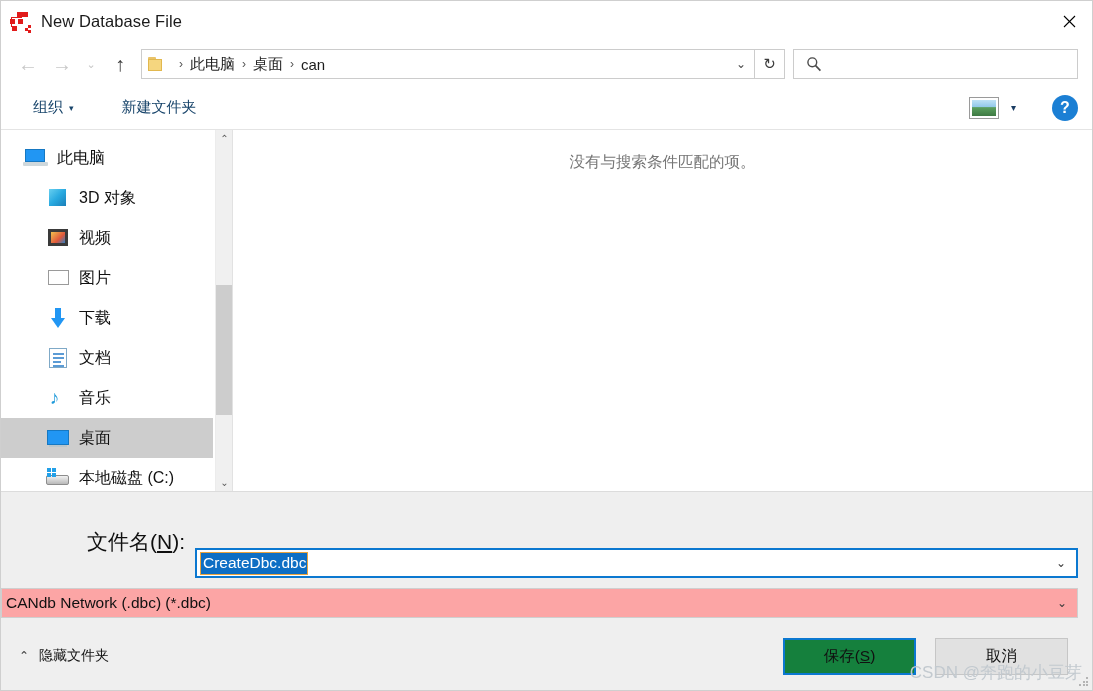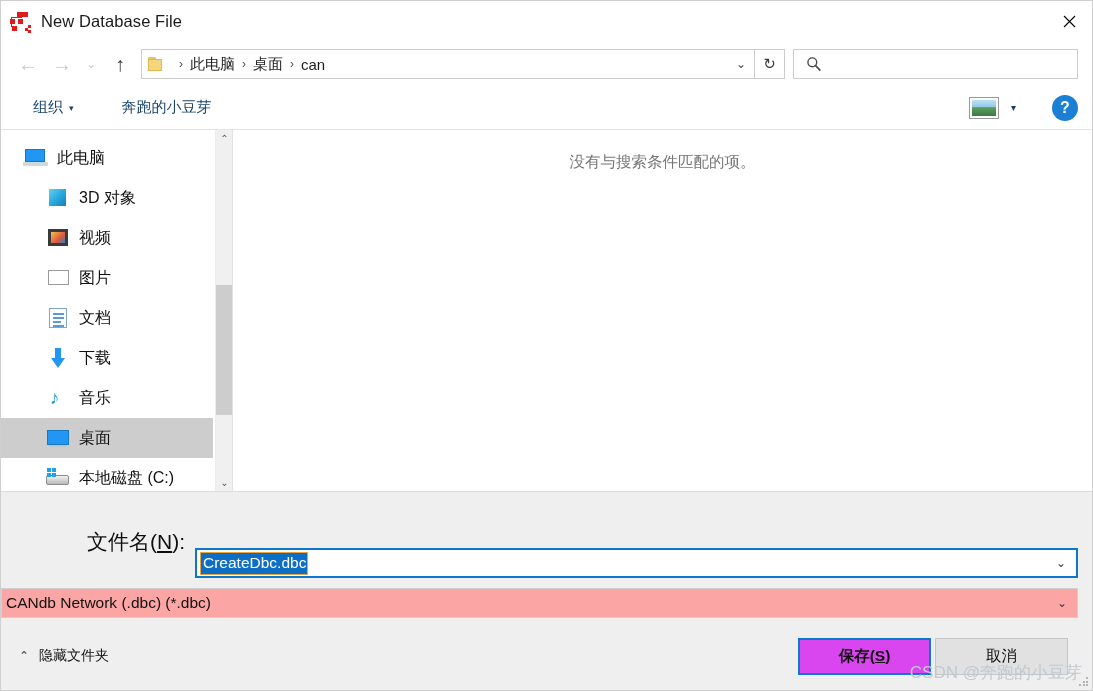--- a/index.html
+++ b/index.html
@@ -243,22 +243,22 @@
   .hidefolders { display: flex; align-items: center; }
   .hf-chev { font-size: 12px; color: #444; margin-right: 10px; }
   .hf-label { font-size: 14px; color: #111; }
   .footer-spacer { flex: 1 1 auto; }
   .btn {
     width: 133px; height: 37px;
     display: flex; align-items: center; justify-content: center;
     font-size: 15.5px; color: #111;
     background: #e1e1e1; border: 1px solid #c6c6c6;
   }
-  .btn.default { border: 2px solid #0b78d0; background: #d946ef; font-weight: bold; }
-  .btn + .btn { margin-left: 4px; }
+  .btn.default { border: 2px solid #0b78d0; background: #15803d; }
+  .btn + .btn { margin-left: 19px; }
   .watermark {
     position: absolute; right: 10px; bottom: 6px;
     font-size: 17px; color: #c2c9cf;
     white-space: nowrap; pointer-events: none;
   }
   .grip { position: absolute; right: 3px; bottom: 3px; width: 10px; height: 10px; }
   .grip i { position: absolute; width: 2px; height: 2px; background: #b4b4b4; }
 </style>
 </head>
 <body>
@@ -333,21 +333,21 @@
     </div>
   </div>
 
   <div class="toolbar">
     <div class="tb-item">
       <span>组织</span>
       <span class="tb-caret">▾</span>
     </div>
     <div class="tb-gap"></div>
     <div class="tb-item">
-      <span>奔跑的小豆芽</span>
+      <span>新建文件夹</span>
     </div>
     <div class="tb-spacer"></div>
     <div class="view-ico">
       <div class="pic"></div>
     </div>
     <span class="view-caret">▾</span>
     <div class="help-btn">
       <span>?</span>
     </div>
   </div>
@@ -379,42 +379,42 @@
               </span>
           </span>
           <span class="ti-label">视频</span>
         </div>
 
         <div class="tree-item indent">
           <span class="ti-ico">
             <span class="ic-pic"><span class="sky"></span></span>
           </span>
           <span class="ti-label">图片</span>
+        </div>
+
+        <div class="tree-item indent">
+          <span class="ti-ico">
+            <span class="ic-dl">
+                <span class="stem"></span>
+                <span class="head"></span>
+              </span>
+          </span>
+          <span class="ti-label">下载</span>
         </div>
 
         <div class="tree-item indent">
           <span class="ti-ico">
             <span class="ic-doc">
               <span class="ln" style="top:4px;width:11px;"></span>
               <span class="ln" style="top:8px;width:11px;"></span>
               <span class="ln" style="top:12px;width:8px;"></span>
               <span class="ln" style="top:16px;width:11px;"></span>
             </span>
           </span>
           <span class="ti-label">文档</span>
-        </div>
-
-        <div class="tree-item indent">
-          <span class="ti-ico">
-            <span class="ic-dl">
-                <span class="stem"></span>
-                <span class="head"></span>
-              </span>
-          </span>
-          <span class="ti-label">下载</span>
         </div>
 
         <div class="tree-item indent">
           <span class="ti-ico">
             <span class="ic-mus">♪</span>
           </span>
           <span class="ti-label">音乐</span>
         </div>
 
         <div class="tree-item indent selected">

